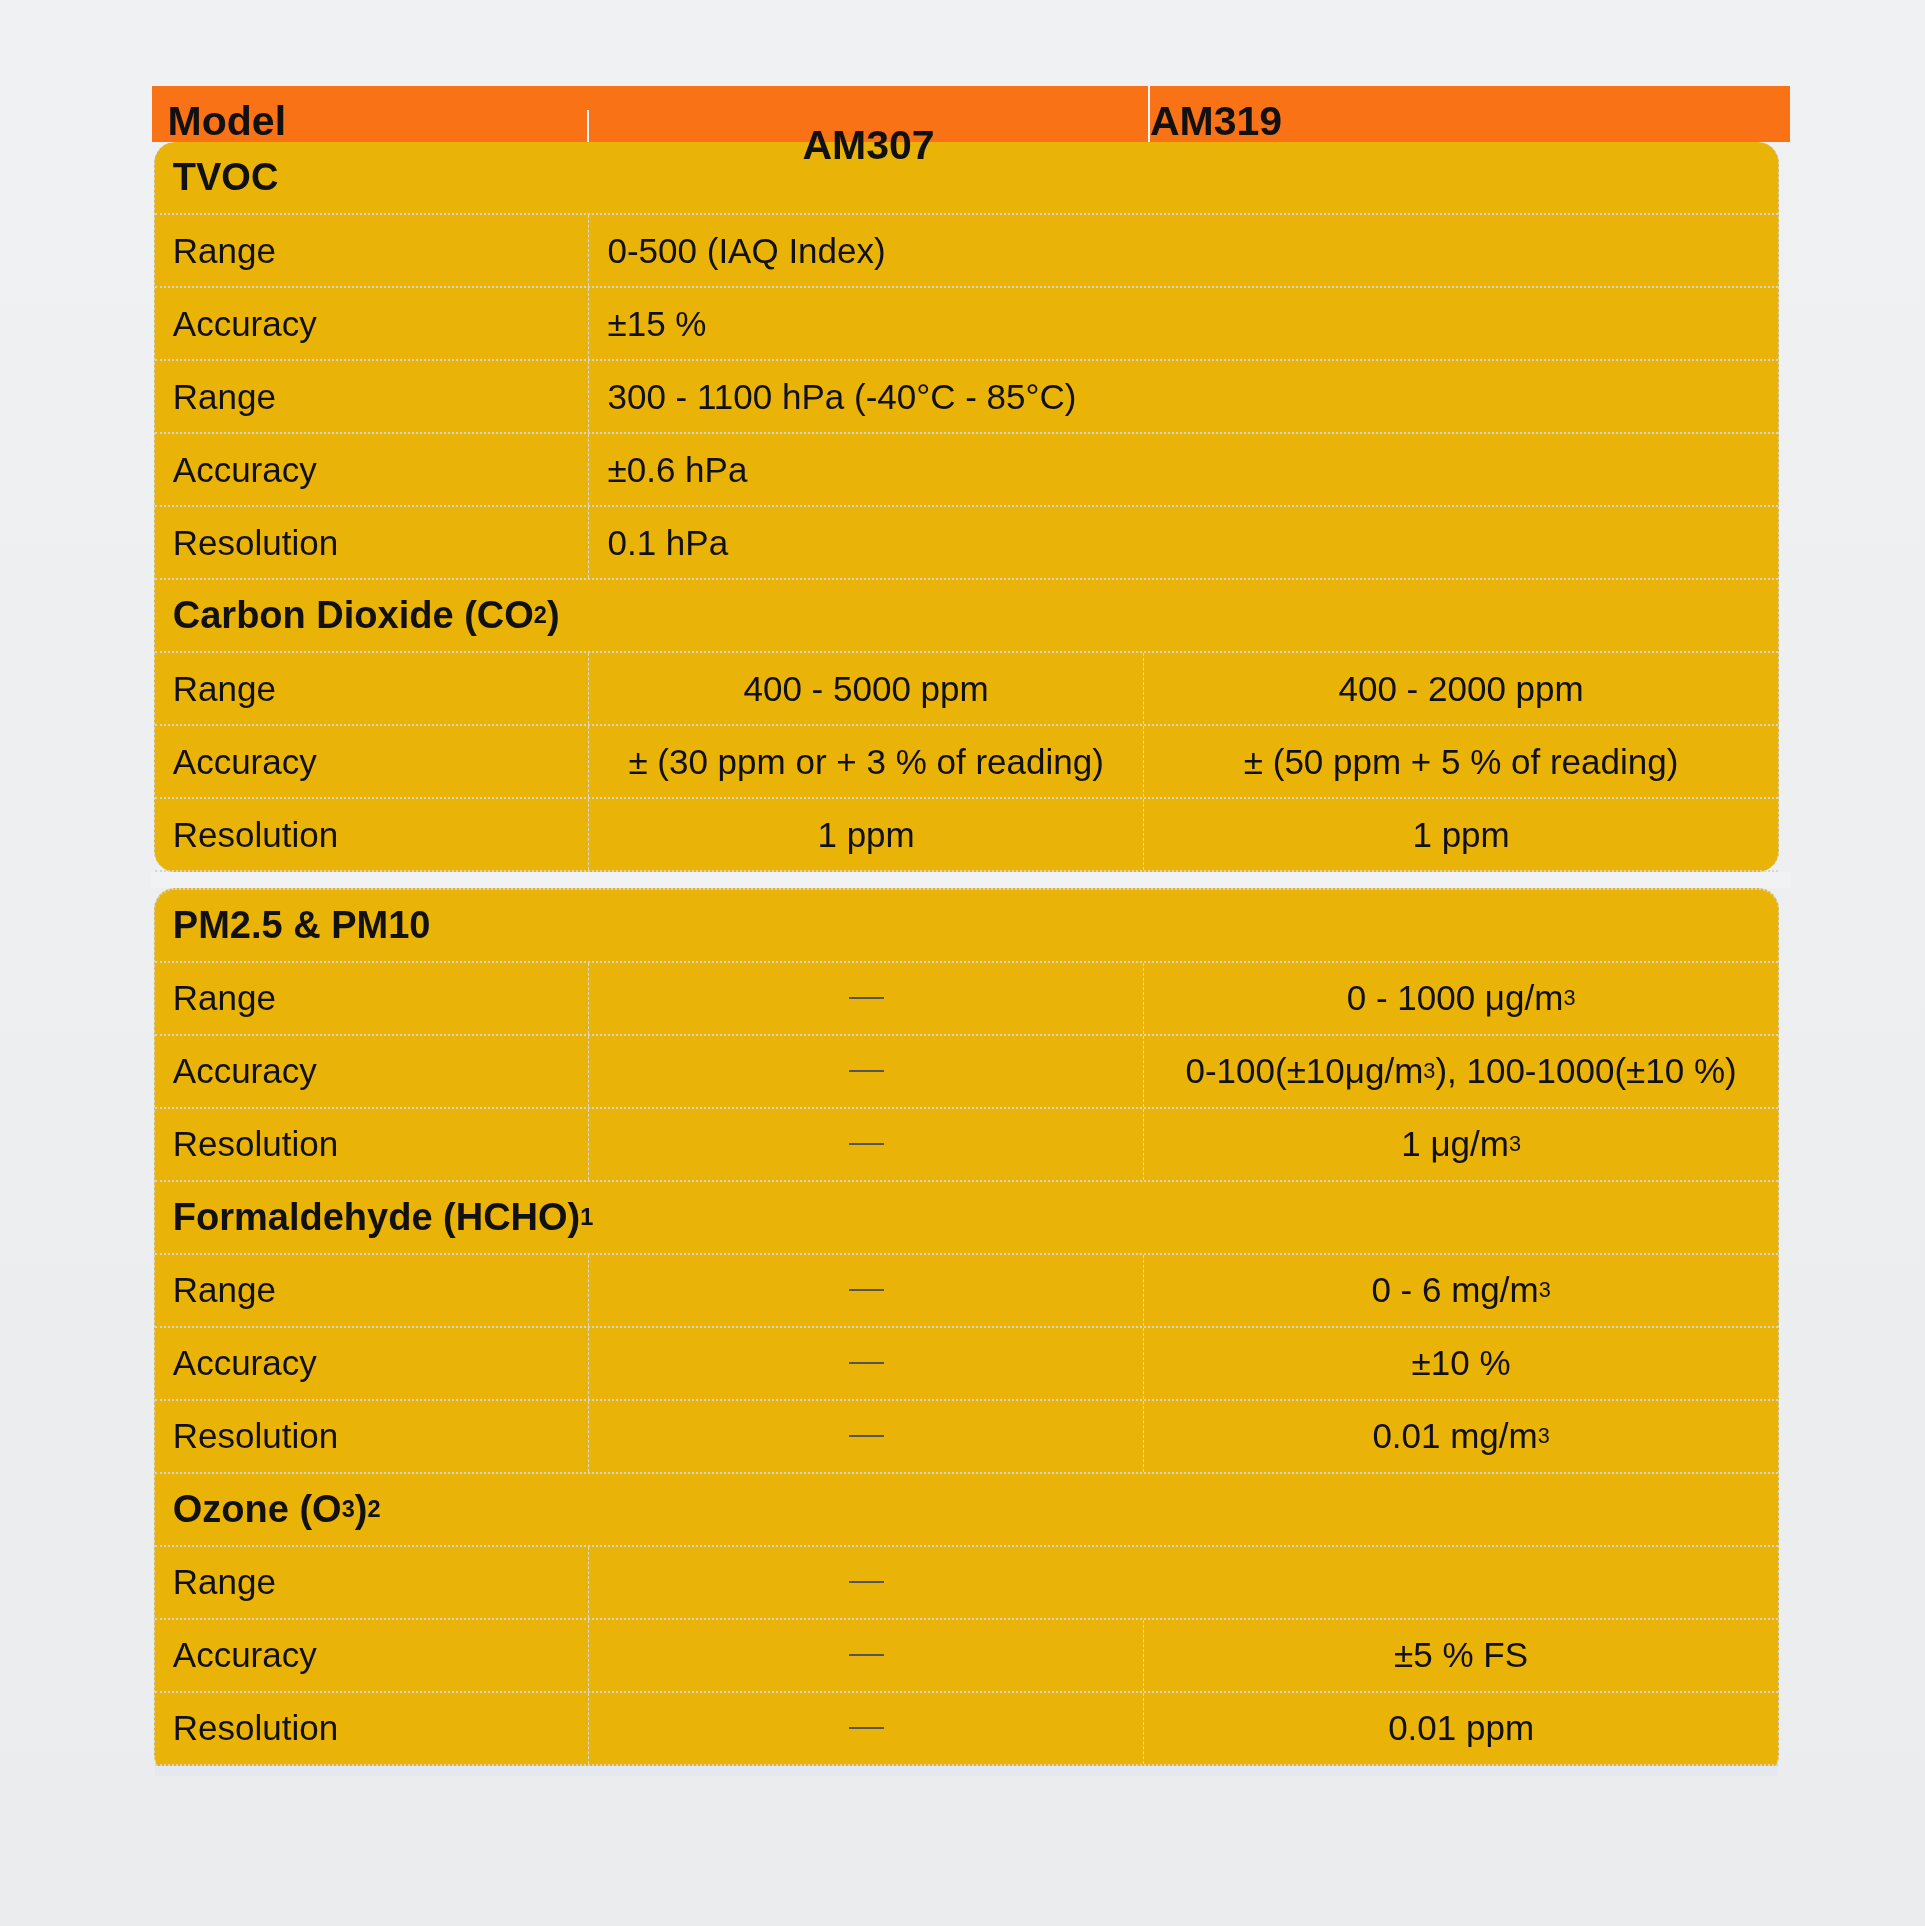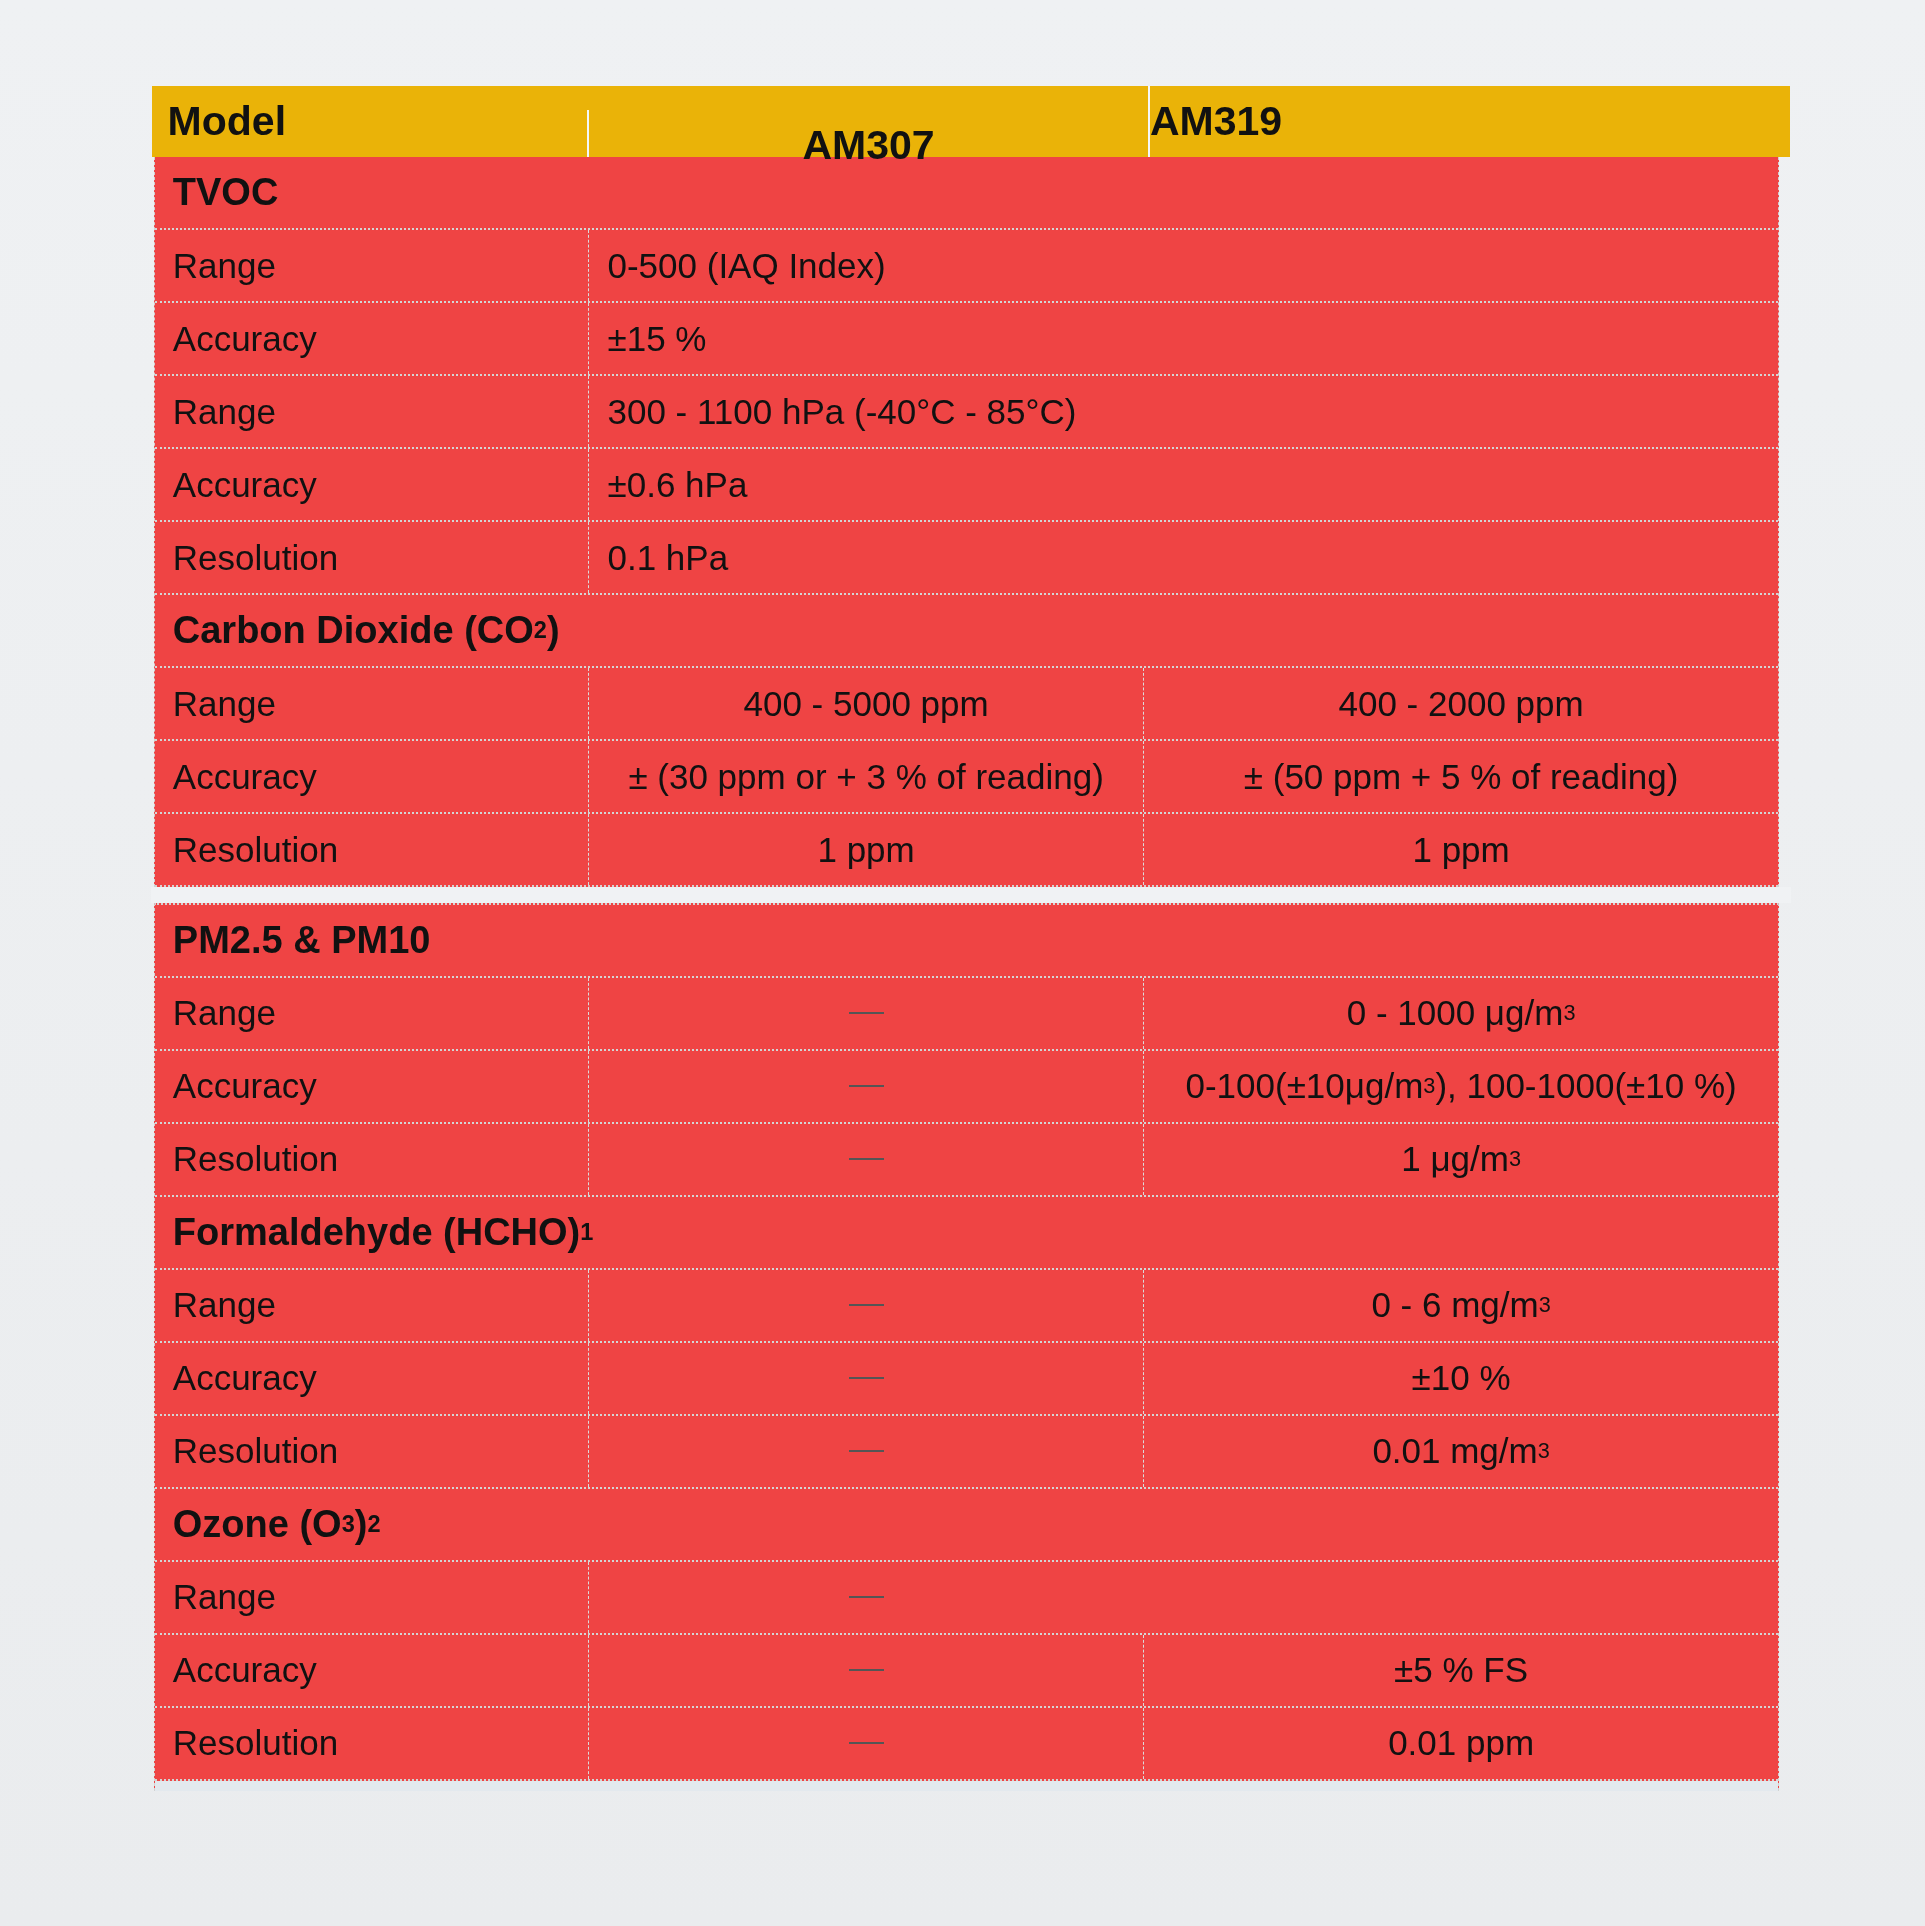--- a/index.html
+++ b/index.html
@@ -2,26 +2,26 @@
 <html style="font-size:11.3px"><head>
 <meta charset="utf-8">
 <style>
   html, body { margin:0; padding:0; }
   body {
     width:1925px; height:1926px; position:relative; overflow:hidden;
     background: linear-gradient(180deg,#eff1f3 0%,#eaecee 100%);
     font-family:"Liberation Sans", sans-serif; color:#111;
   }
   .table { position:absolute; left:152px; top:86px; width:1638px; }
-  .hdr { position:relative; height:71px; background:#eab308; display:flex; }
+  .hdr { position:relative; height:56px; background:#f97316; display:flex; }
   .hdr .c { font-weight:bold; font-size:41px; line-height:71px; }
   .hdr .c0 { width:435px; padding-left:15.6px; box-sizing:border-box; }
   .hdr .c1 { width:561px; text-align:center; border-left:2.1px solid #f4f7fa; box-sizing:border-box;margin-top:24px; }
   .hdr .c2 { flex:1; border-left:2.1px solid #f4f7fa; box-sizing:border-box; }
-  .body { width:1625px; margin-left:2.1px; background:#ef4444; border-left:1.4px dashed #d2d2d2; border-right:1.4px dashed #d2d2d2; box-sizing:border-box; }
+  .body { width:1625px; margin-left:2.1px; background:#eab308; border-left:1.4px dashed #d2d2d2; border-right:1.4px dashed #d2d2d2; box-sizing:border-box;border-radius:21px; }
   .row { height:73px; display:flex; border-bottom:2.1px dotted #d4d4d4; box-sizing:border-box; align-items:stretch; }
   .row.section { font-weight:bold; font-size:38px; }
   .row .lbl { width:433px; padding-left:17.7px; box-sizing:border-box; display:flex; align-items:center; font-size:35px; }
   .row.section .lbl { width:auto; font-size:38px; }
   .row .v1 { width:555px; border-left:1.4px dashed #dadada; box-sizing:border-box; display:flex; align-items:center; justify-content:center; font-size:35px; }
   .row .v2 { flex:1; border-left:1.4px dashed #dadada; box-sizing:border-box; display:flex; align-items:center; justify-content:center; font-size:35px; }
   .row .span { flex:1; border-left:1.4px dashed #dadada; box-sizing:border-box; display:flex; align-items:center; padding-left:18.4px; font-size:35px; }
   .gap { height:15.6px; background:#f0f2f4; border-left:1.4px solid #f0f2f4; border-right:1.4px solid #f0f2f4; margin:0 -1.4px; }
   .dash { display:inline-block; width:35px; height:2.1px; background:#555; }
   sub, sup { font-size:0.62em; }

